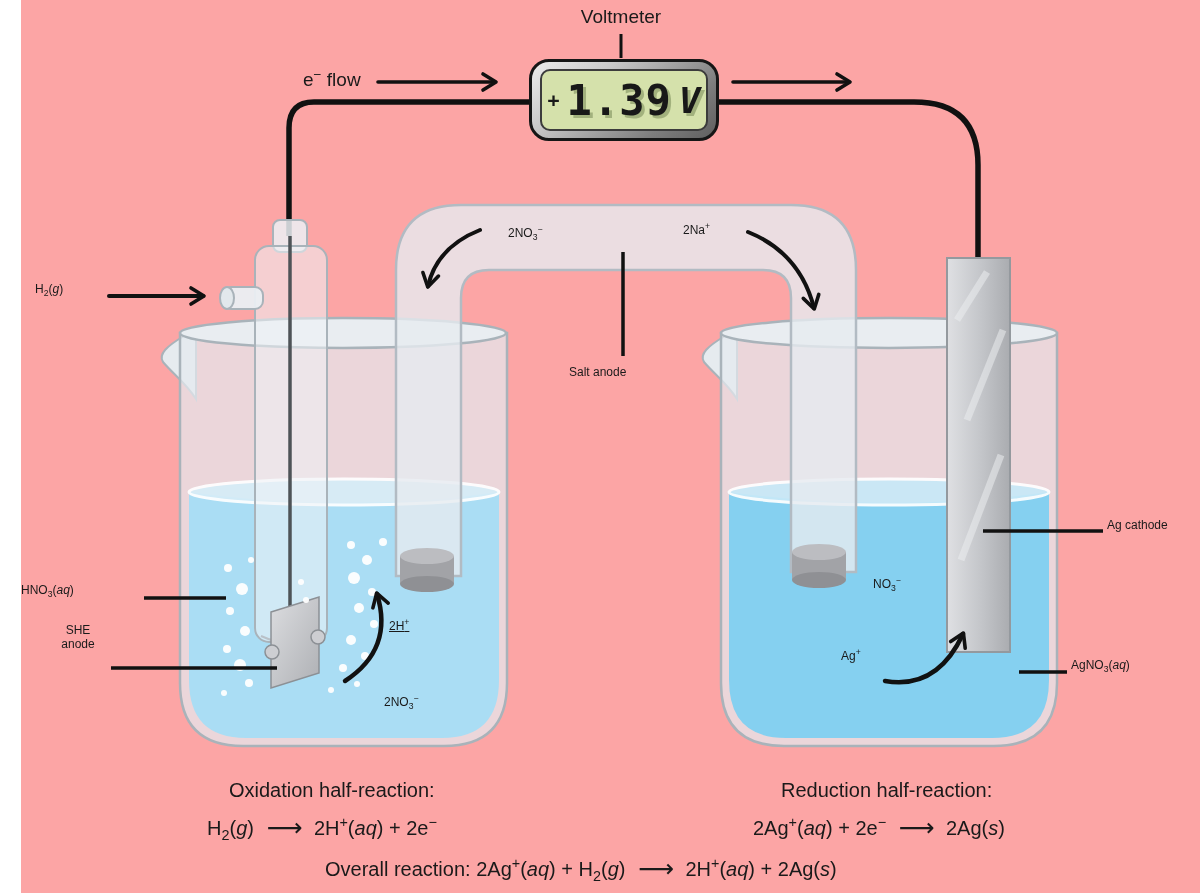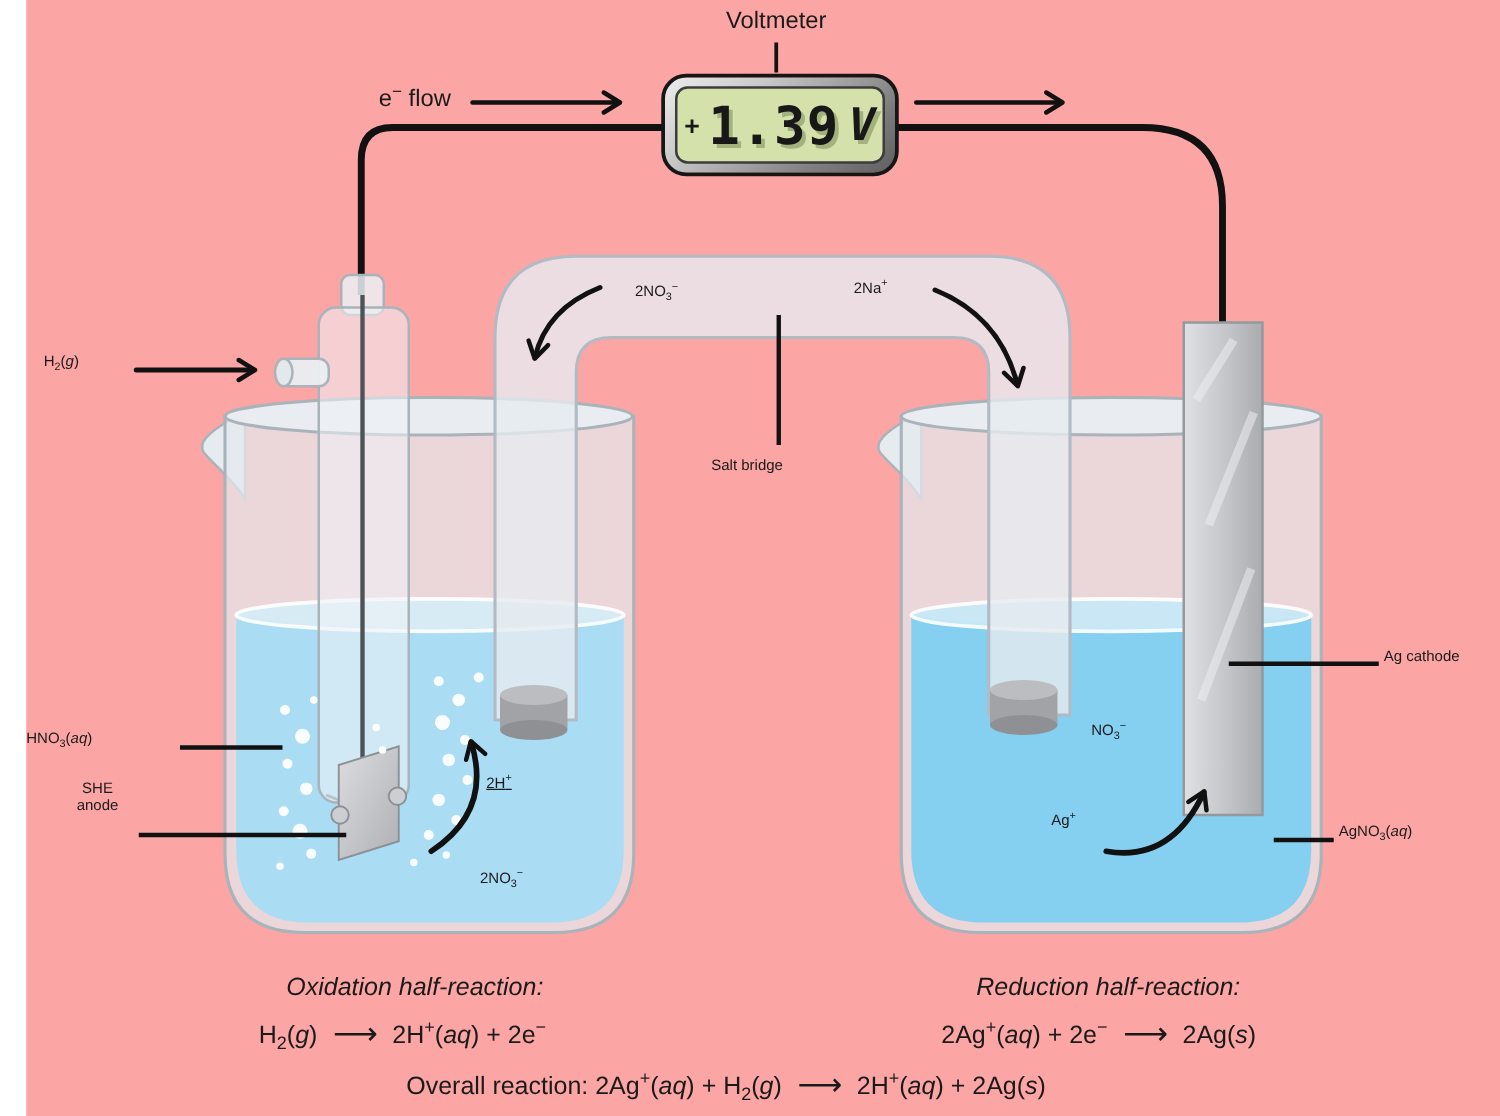--- a/index.html
+++ b/index.html
@@ -19,21 +19,21 @@
              box-sizing:border-box;}
   .vm-screen{position:absolute;left:8px;top:7px;right:8px;bottom:7px;border-radius:10px;
              border:2px solid #3c3c3c;display:flex;align-items:center;justify-content:center;
              gap:7px;box-sizing:border-box;}
   .vm-sign{font-family:"DejaVu Sans Mono",monospace;font-weight:bold;font-size:20px;color:#181818;}
   .vm-value{font-family:"DejaVu Sans Mono",monospace;font-weight:bold;font-size:42px;color:#181818;
             letter-spacing:1px;text-shadow:3px 3px 0 rgba(70,90,40,.35);}
   .vm-unit{font-family:"DejaVu Sans Mono",monospace;font-weight:bold;font-style:italic;
            font-size:36px;color:#181818;text-shadow:3px 3px 0 rgba(70,90,40,.35);}
   .she-label{width:86px;text-align:center;}
-  .rxn-title{font-size:20px;font-style:italic;}
+  .rxn-title{font-size:20px;}
   .rxn-eq{font-size:20px;}
 </style>
 </head>
 <body>
 
 <div class="stage">
 
   <svg class="layer" width="1200" height="893" viewBox="0 0 1200 893">
     <defs>
       <marker id="ah" markerUnits="userSpaceOnUse" markerWidth="34" markerHeight="34" viewBox="-17 -17 34 34" refX="0" refY="0" orient="auto">
@@ -157,21 +157,21 @@
       <span class="vm-sign">+</span>
       <span class="vm-value">1.39</span>
       <span class="vm-unit">V</span>
     </div>
   </div>
 
   <div class="lbl" style="left:282px;top:69px;font-size:19px;">e<sup>−</sup> flow</div>
 
   <div class="lbl" style="left:487px;top:227px;">2NO<sub>3</sub><sup>−</sup></div>
   <div class="lbl" style="left:662px;top:224px;">2Na<sup>+</sup></div>
-  <div class="lbl" style="left:548px;top:366px;">Salt bridge</div>
+  <div class="lbl" style="left:548px;top:366px;">Salt anode</div>
 
   <div class="lbl" style="left:14px;top:283px;">H<sub>2</sub>(<i>g</i>)</div>
   <div class="lbl" style="left:0px;top:584px;">HNO<sub>3</sub>(<i>aq</i>)</div>
   <div class="lbl she-label" style="left:14px;top:624px;">
     <div>SHE</div>
     <div>anode</div>
   </div>
   <div class="lbl" style="left:368px;top:620px;text-decoration:underline;">2H<sup>+</sup></div>
   <div class="lbl" style="left:363px;top:696px;">2NO<sub>3</sub><sup>−</sup></div>
 

